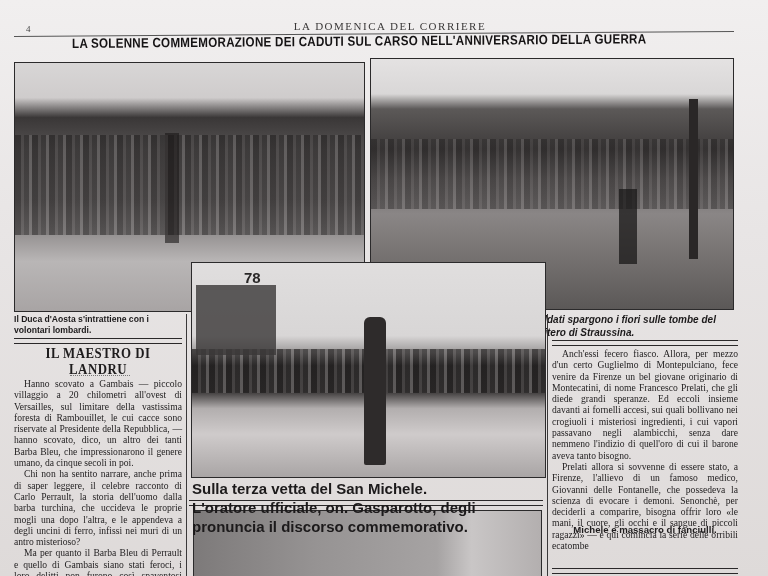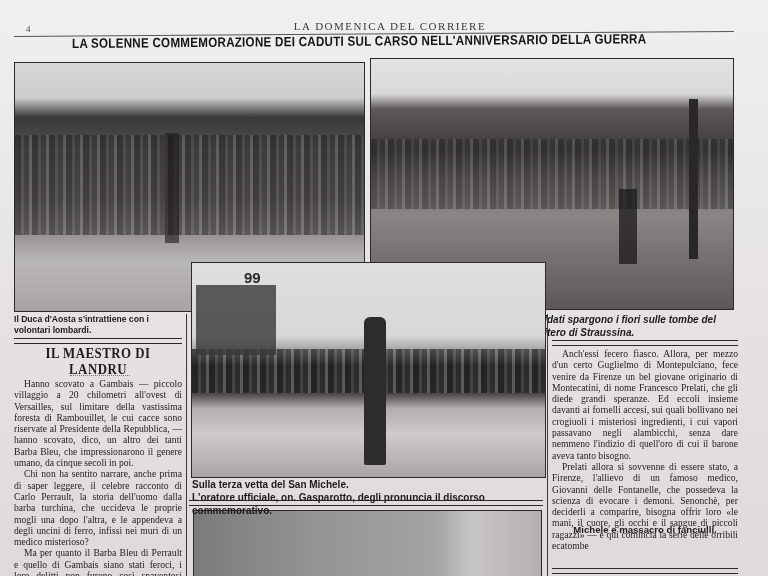--- a/index.html
+++ b/index.html
@@ -11,21 +11,21 @@
   .headline{position:absolute;left:72px;top:36px;width:620px;text-align:center;font-family:"Liberation Sans",sans-serif;font-weight:bold;font-size:13.5px;letter-spacing:0.3px;color:#151314;transform:scaleX(0.86) rotate(-0.4deg);transform-origin:left;white-space:nowrap;}
   .photo{position:absolute;border:1.5px solid #2b2a2b;overflow:hidden;}
   .p1{left:14px;top:62px;width:349px;height:248px;background:linear-gradient(180deg,#d8d6d6 0%,#cfcccc 14%,#3a3737 22%,#555252 35%,#6b6767 55%,#8c8888 66%,#b9b6b6 80%,#a8a4a4 100%);}
   .p2{left:370px;top:58px;width:362px;height:250px;background:linear-gradient(180deg,#e4e2e2 0%,#d9d7d7 14%,#5c5958 20%,#3e3b3b 36%,#6a6666 48%,#8a8686 62%,#777372 78%,#5b5857 100%);}
   .p3{left:191px;top:262px;width:353px;height:214px;background:linear-gradient(180deg,#e0dede 0%,#d8d6d6 34%,#9b9898 42%,#2f2d2d 48%,#3b3838 60%,#b2aeae 68%,#cfcbcb 80%,#a9a5a5 100%);z-index:3;}
   .p4{left:193px;top:510px;width:347px;height:80px;background:linear-gradient(90deg,#7d7a7a 0%,#969393 35%,#a6a3a3 70%,#c9c6c6 80%,#b3afaf 100%);}
   .crowd{position:absolute;left:0;right:0;background:repeating-linear-gradient(90deg,#1f1d1d 0 6px,#4a4747 6px 9px,#2a2828 9px 14px,#6b6868 14px 17px);}
   .cap{position:absolute;font-family:"Liberation Sans",sans-serif;font-weight:bold;color:#1c1a1b;line-height:1.28;}
   .cap1{left:14px;top:314px;width:170px;font-size:8.6px;}
   .cap2{left:527px;top:314px;width:190px;font-size:10px;font-style:italic;}
-  .cap3{left:192px;top:479px;width:352px;font-size:10px;}
+  .cap3{left:192px;top:479px;width:352px;font-size:15px;}
   .vrule{position:absolute;width:1px;background:#3a3839;}
   .hrule2{position:absolute;height:4px;border-top:1.5px solid #2a2829;border-bottom:1.5px solid #2a2829;}
   .col{position:absolute;font-family:"Liberation Serif",serif;font-size:9.6px;line-height:11.3px;color:#242223;text-align:justify;}
   .col p{margin:0;text-indent:10px;}
   .colL{left:14px;top:378px;width:168px;}
   .colR{left:552px;top:348px;width:186px;}
   .art-title{position:absolute;left:14px;top:346px;width:168px;text-align:center;font-family:"Liberation Serif",serif;font-size:14px;font-weight:bold;letter-spacing:0.5px;transform:scaleX(0.92);}
   .art-sub{position:absolute;left:10px;top:362px;width:176px;text-align:center;font-family:"Liberation Sans",sans-serif;font-weight:bold;font-size:10.6px;}
   .wavy{position:absolute;left:70px;top:375px;width:60px;height:2px;border-top:1px dotted #777;}
   .subhead{position:absolute;left:552px;top:524px;width:186px;text-align:center;font-family:"Liberation Sans",sans-serif;font-weight:bold;font-size:9.6px;}
@@ -49,21 +49,21 @@
 
   <div class="photo p2">
     <div class="crowd" style="top:80px;height:70px;opacity:.45;"></div>
     <div class="figure" style="left:318px;top:40px;width:9px;height:160px;background:#2a2727;"></div>
     <div class="figure" style="left:248px;top:130px;width:18px;height:75px;opacity:.75;"></div>
   </div>
 
   <div class="photo p3">
     <div class="crowd" style="top:86px;height:44px;opacity:.7;"></div>
     <div class="figure" style="left:4px;top:22px;width:80px;height:70px;background:#3a3737;opacity:.8;"></div>
-    <div style="position:absolute;left:52px;top:6px;font-family:'Liberation Sans',sans-serif;font-weight:bold;font-size:15px;color:#2a2828;">99</div>
+    <div style="position:absolute;left:52px;top:6px;font-family:'Liberation Sans',sans-serif;font-weight:bold;font-size:15px;color:#2a2828;">78</div>
     <div class="figure" style="left:172px;top:54px;width:22px;height:148px;background:#2e2b2b;border-radius:6px 6px 2px 2px;"></div>
   </div>
 
   <div class="photo p4"></div>
   <div class="hrule2" style="left:189px;top:500px;width:354px;"></div>
 
   <div class="cap cap1">Il Duca d'Aosta s'intrattiene con i volontari lombardi.</div>
   <div class="cap cap2">I soldati spargono i fiori sulle tombe del cimitero di Straussina.</div>
   <div class="cap cap3">
     <div>Sulla terza vetta del San Michele.</div>
@@ -72,21 +72,21 @@
 
   <div class="vrule" style="left:186px;top:314px;height:262px;"></div>
   <div class="vrule" style="left:547px;top:314px;height:262px;"></div>
   <div class="hrule2" style="left:14px;top:338px;width:168px;"></div>
   <div class="hrule2" style="left:552px;top:340px;width:186px;"></div>
 
   <div class="art-title">IL MAESTRO DI LANDRU</div>
   <div class="wavy"></div>
   <div class="col colL">
     <p>Hanno scovato a Gambais — piccolo villaggio a 20 chilometri all'ovest di Versailles, sul limitare della vastissima foresta di Rambouillet, le cui cacce sono riservate al Presidente della Repubblica, — hanno scovato, dico, un altro dei tanti Barba Bleu, che impressionarono il genere umano, da cinque secoli in poi.</p>
-    <p>Chi non ha sentito narrare, anche prima di saper leggere, il celebre racconto di Carlo Perrault, la storia dell'uomo dalla barba turchina, che uccideva le proprie mogli una dopo l'altra, e le appendeva a degli uncini di ferro, infissi nei muri di un medico misterioso?</p>
+    <p>Chi non ha sentito narrare, anche prima di saper leggere, il celebre racconto di Carlo Perrault, la storia dell'uomo dalla barba turchina, che uccideva le proprie mogli una dopo l'altra, e le appendeva a degli uncini di ferro, infissi nei muri di un antro misterioso?</p>
     <p>Ma per quanto il Barba Bleu di Perrault e quello di Gambais siano stati feroci, i loro delitti non furono così spaventosi come quelli che resero orribilmente celebre il primo dei Barba Bleu, il maresciallo di Francia Gilles,</p>
   </div>
 
   <div class="col colR">
     <p>Anch'essi fecero fiasco. Allora, per mezzo d'un certo Guglielmo di Montepulciano, fece venire da Firenze un bel giovane originario di Montecatini, di nome Francesco Prelati, che gli diede grandi speranze. Ed eccoli insieme davanti ai fornelli accesi, sui quali bollivano nei crogiuoli i misteriosi ingredienti, i cui vapori passavano negli alambicchi, senza dare nemmeno l'indizio di quell'oro di cui il barone aveva tanto bisogno.</p>
     <p>Prelati allora si sovvenne di essere stato, a Firenze, l'allievo di un famoso medico, Giovanni delle Fontanelle, che possedeva la scienza di evocare i demoni. Senonchè, per deciderli a comparire, bisogna offrir loro «le mani, il cuore, gli occhi e il sangue di piccoli ragazzi» — e qui comincia la serie delle orribili ecatombe</p>
   </div>
   <div class="subhead">Michele e massacro di fanciulli.</div>
   <div class="hrule2" style="left:552px;top:568px;width:186px;"></div>
 

